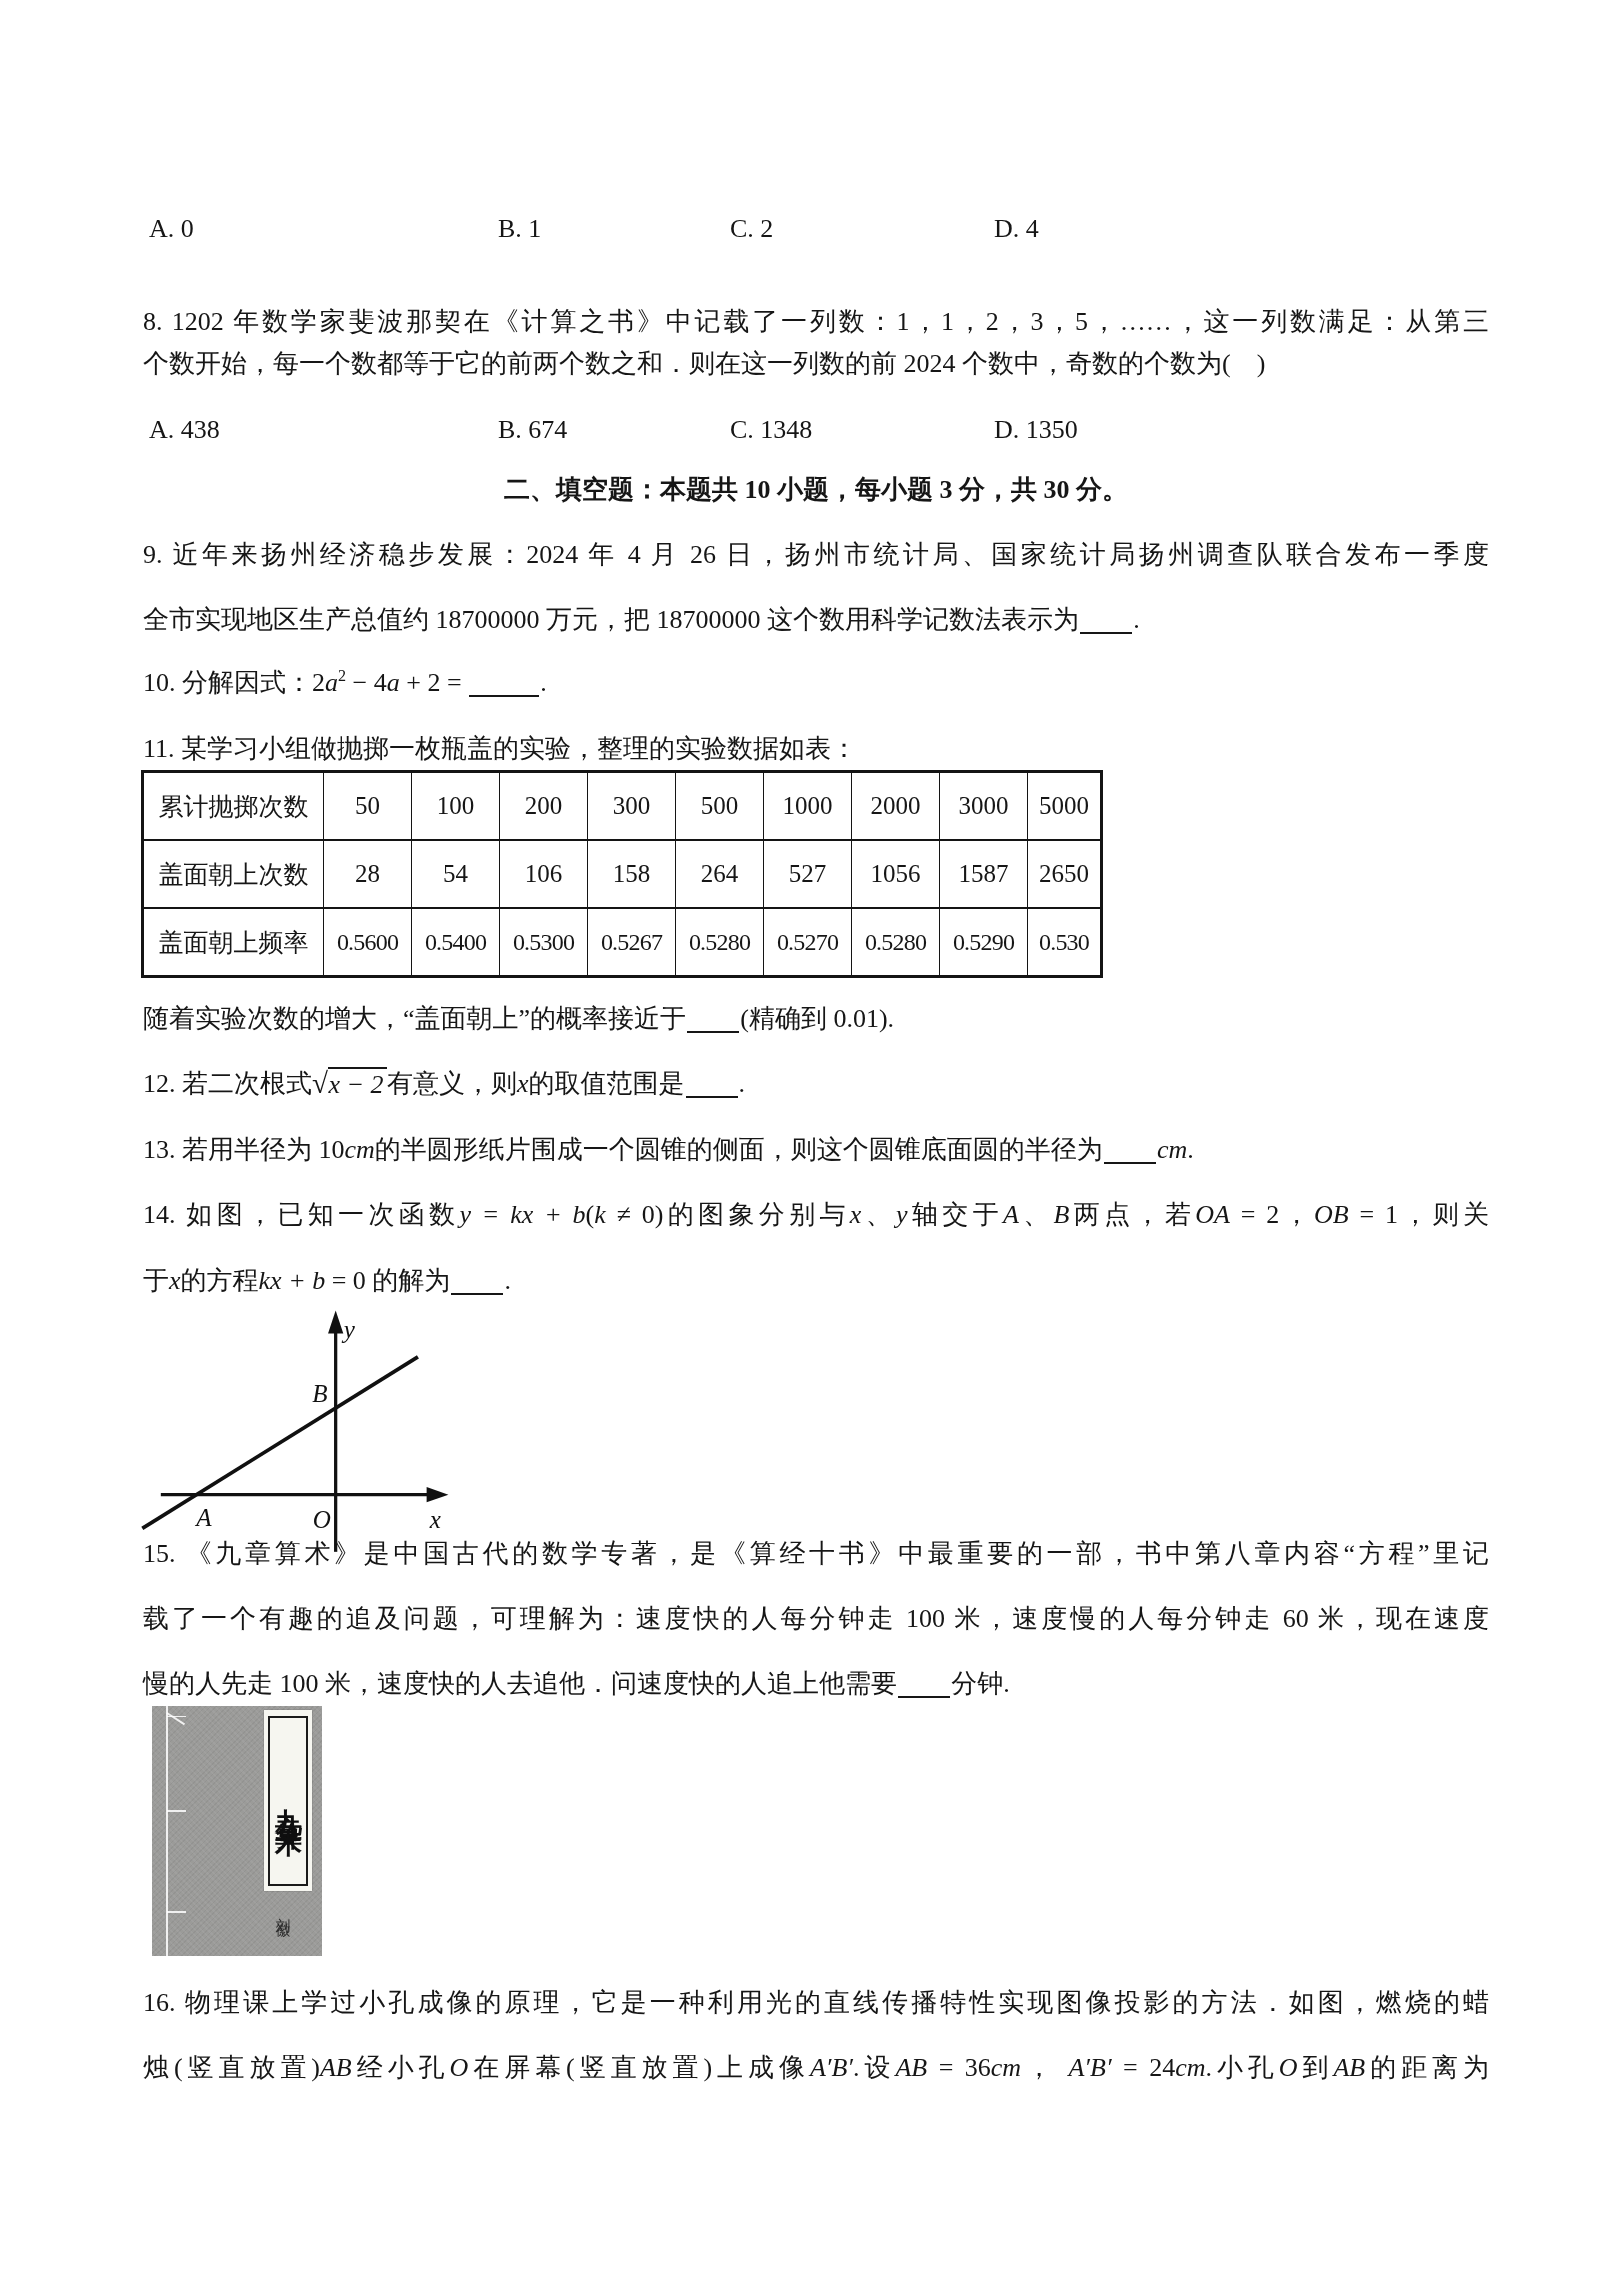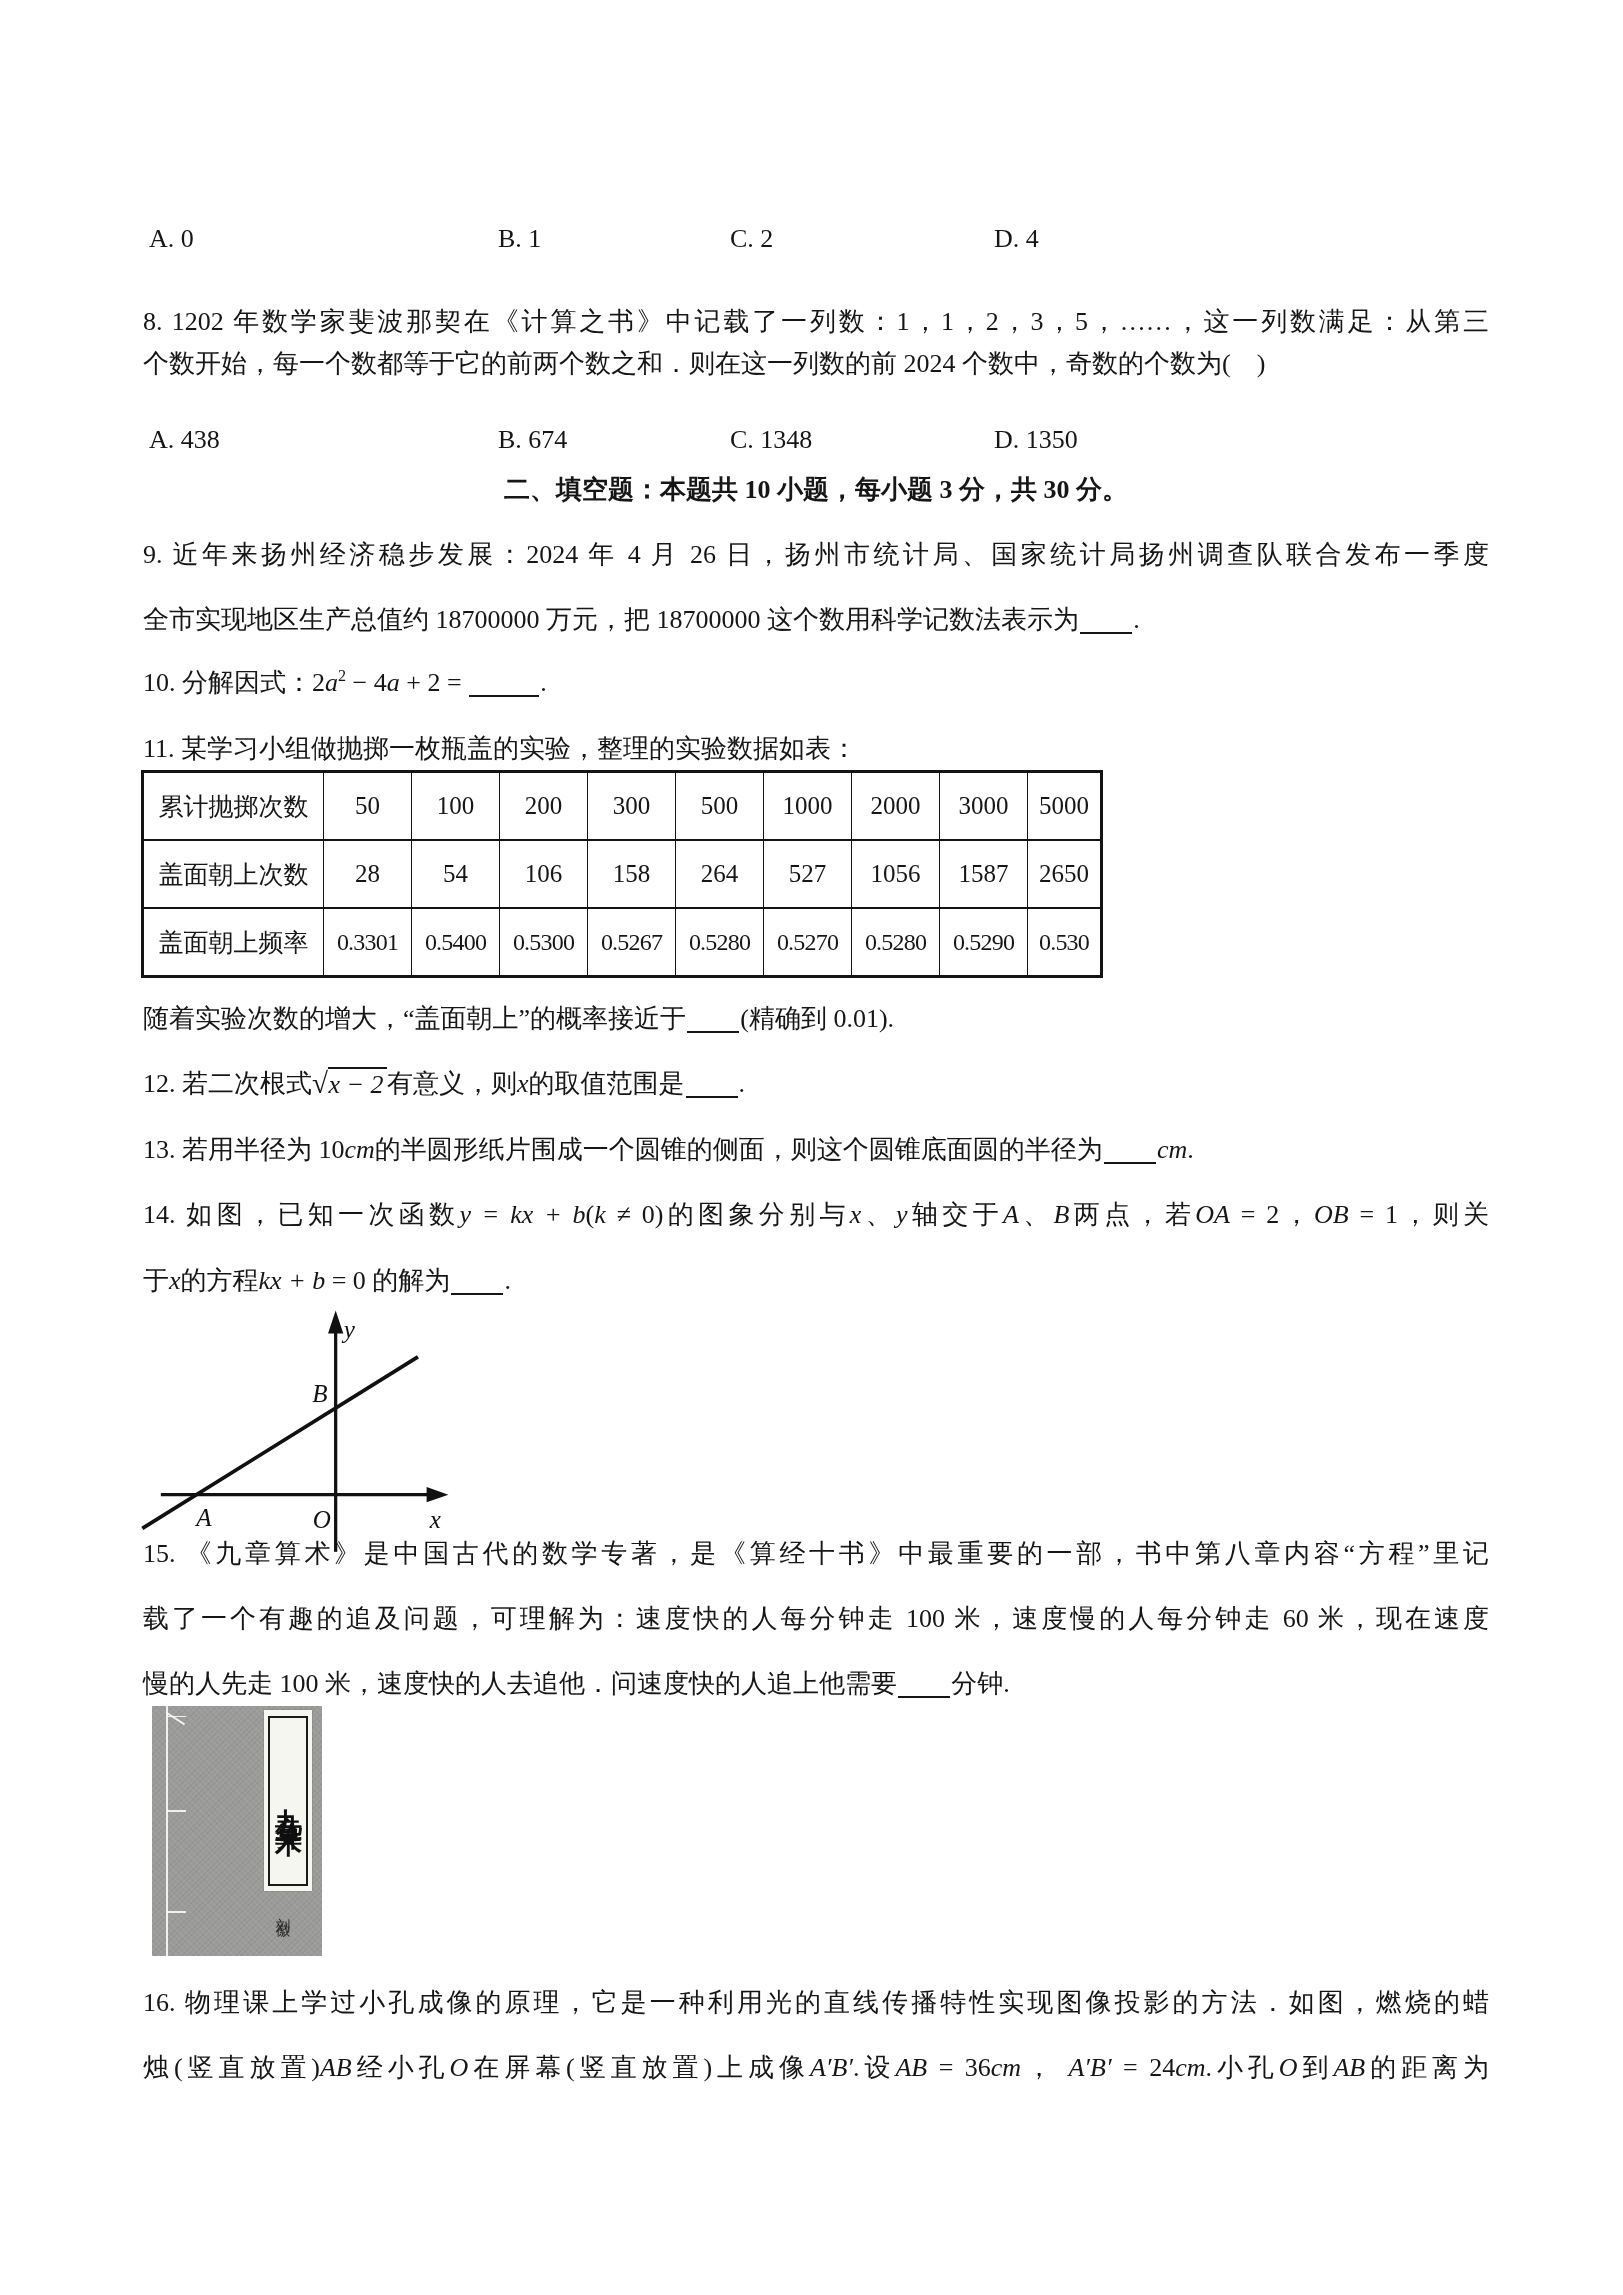--- a/index.html
+++ b/index.html
@@ -7,21 +7,21 @@
     position:relative;width:1623px;height:2295px;background:#ffffff;overflow:hidden;
     font-family:"Liberation Serif","DejaVu Serif",serif;color:#161616;
   }
   .line{position:absolute;left:143px;width:1346px;font-size:26px;line-height:34px;white-space:nowrap;}
   .just{text-align:justify;text-align-last:justify;}
   .bold{font-weight:bold;text-align:center;}
   .math{font-style:italic;}
   sup{font-size:0.62em;line-height:0;}
   .blank{display:inline-block;height:1em;width:52px;border-bottom:2.2px solid #161616;vertical-align:-5.5px;margin:0 1.1px;}
   .blank.wide{width:70px;}
-  .optrow span{position:absolute;top:10px;}
+  .optrow span{position:absolute;top:0;}
   .o1{left:6px;} .o2{left:323px;margin-left:32px;} .o3{left:587px;} .o4{left:851px;}
 
   
   .exp-table{position:absolute;left:141px;top:770px;border-collapse:collapse;table-layout:fixed;border:3.3px solid #141414;}
   .exp-table td{border:1.6px solid #141414;height:66px;text-align:center;font-size:25px;padding:0 1.1px;overflow:hidden;}
   .exp-table tr{border-top:2.7px solid #141414;border-bottom:2.7px solid #141414;}
   .exp-table td.freq{font-size:24px;letter-spacing:-0.8px;}
 
   
   .sqrt{font-size:1.12em;position:relative;top:0.5px;}
@@ -117,21 +117,21 @@
       <td>106</td>
       <td>158</td>
       <td>264</td>
       <td>527</td>
       <td>1056</td>
       <td>1587</td>
       <td>2650</td>
     </tr>
     <tr>
       <td>盖面朝上频率</td>
-      <td class="freq">0.3301</td>
+      <td class="freq">0.5600</td>
       <td class="freq">0.5400</td>
       <td class="freq">0.5300</td>
       <td class="freq">0.5267</td>
       <td class="freq">0.5280</td>
       <td class="freq">0.5270</td>
       <td class="freq">0.5280</td>
       <td class="freq">0.5290</td>
       <td class="freq">0.530</td>
     </tr>
   </tbody>

